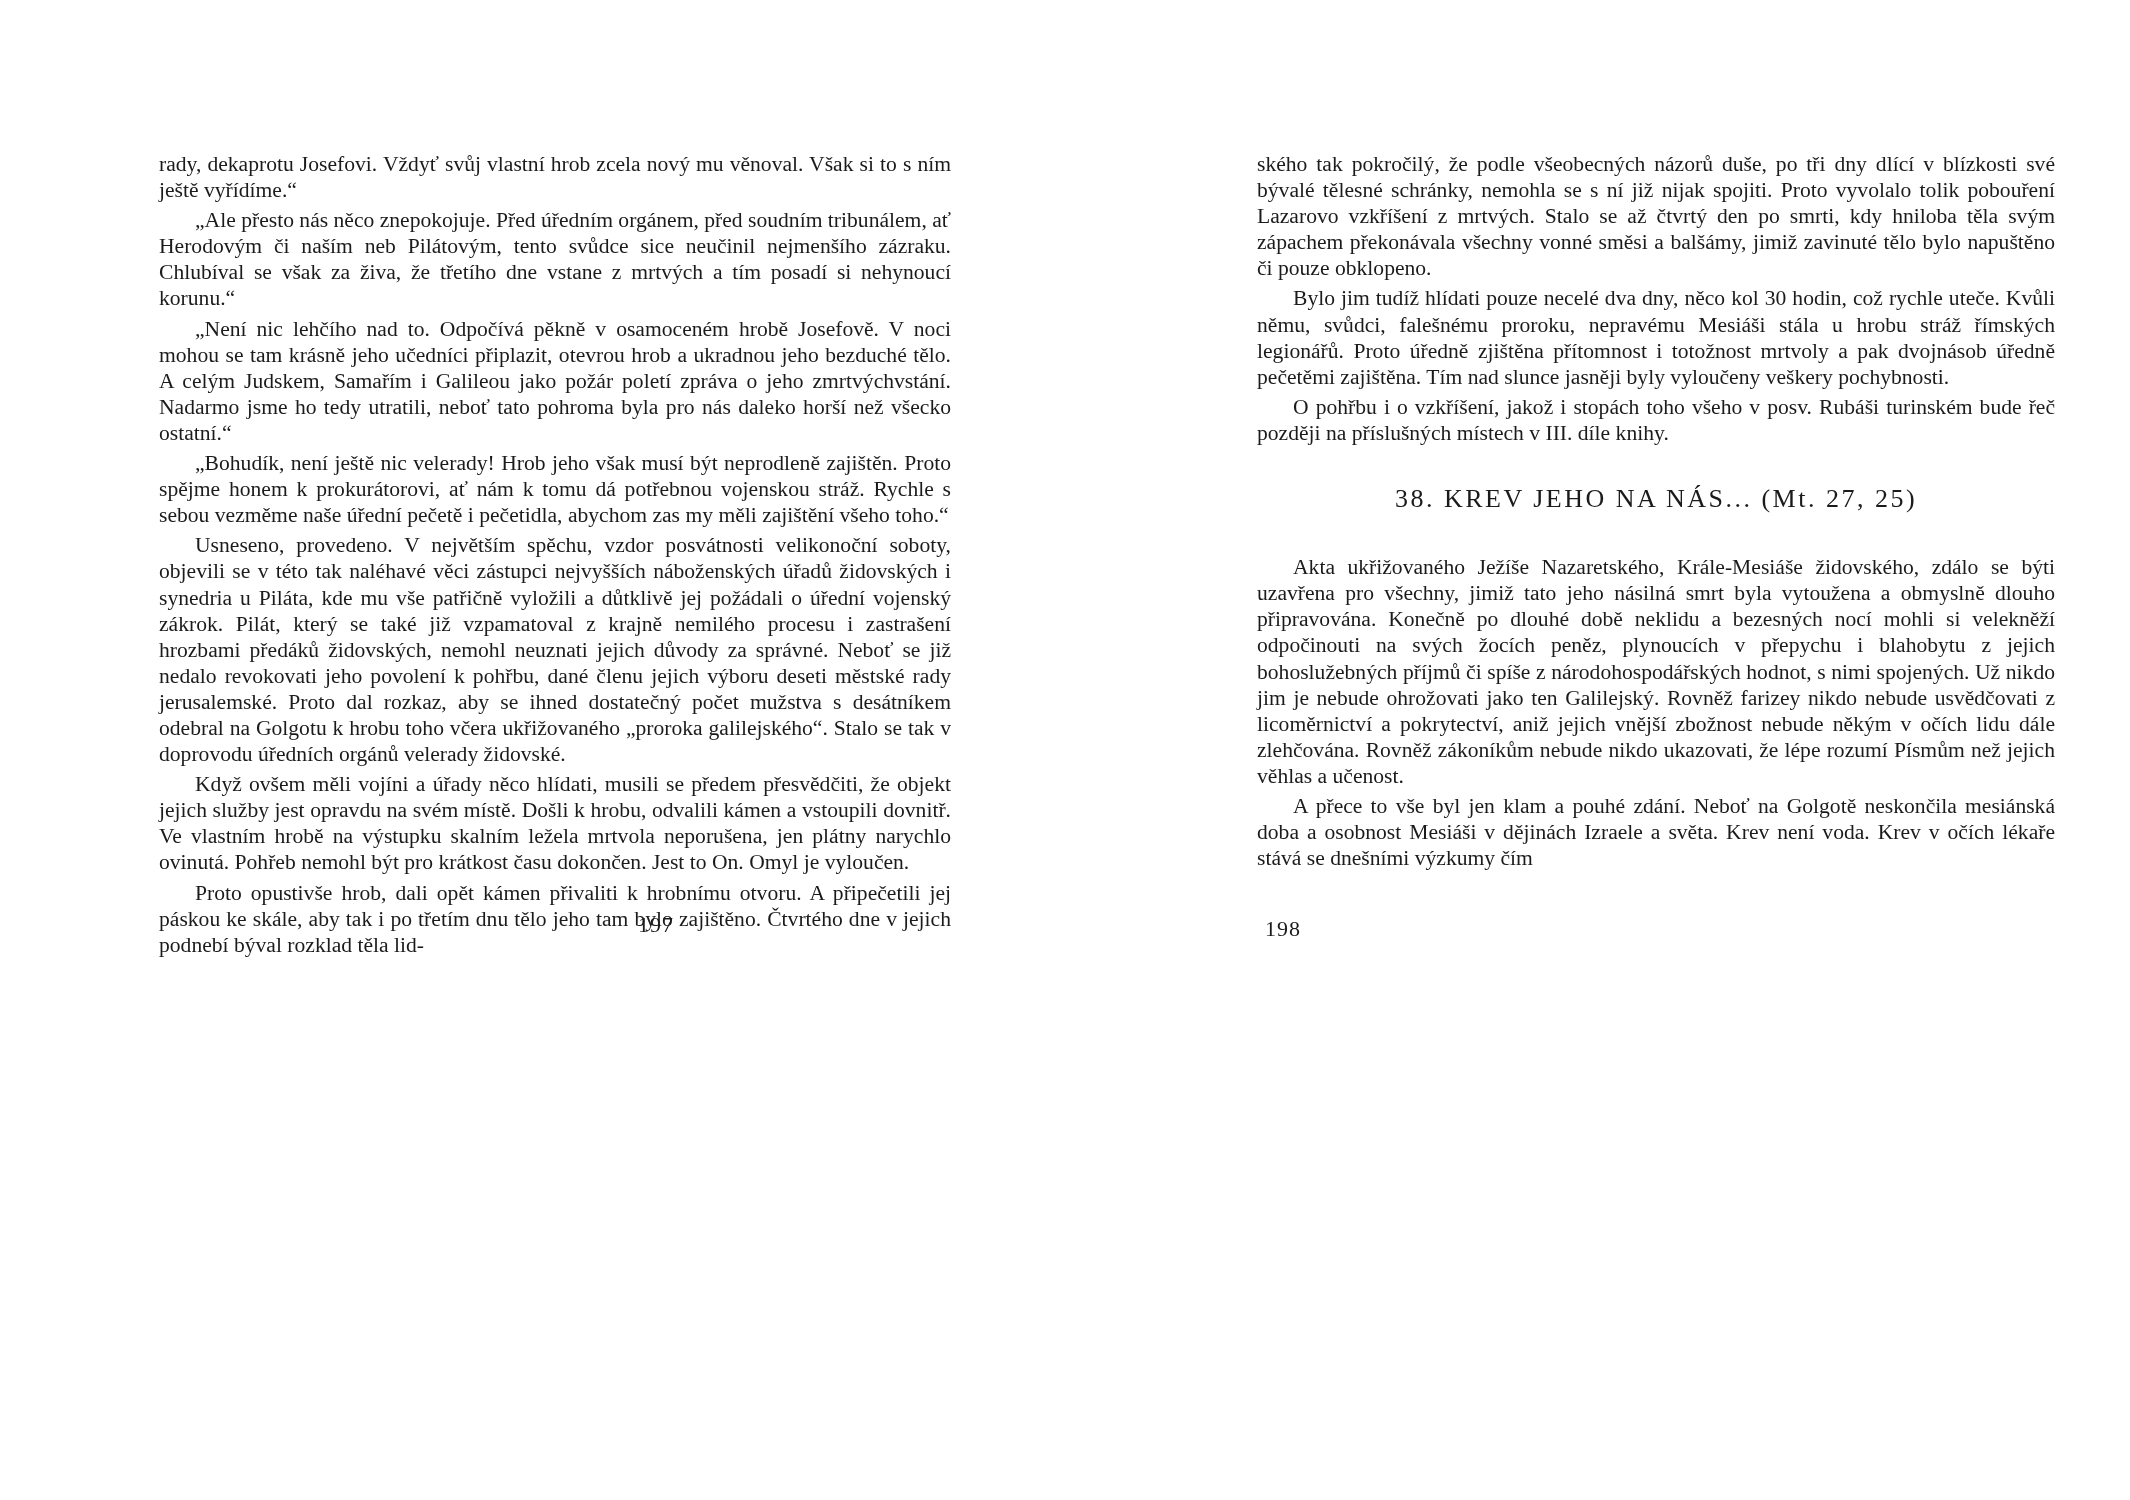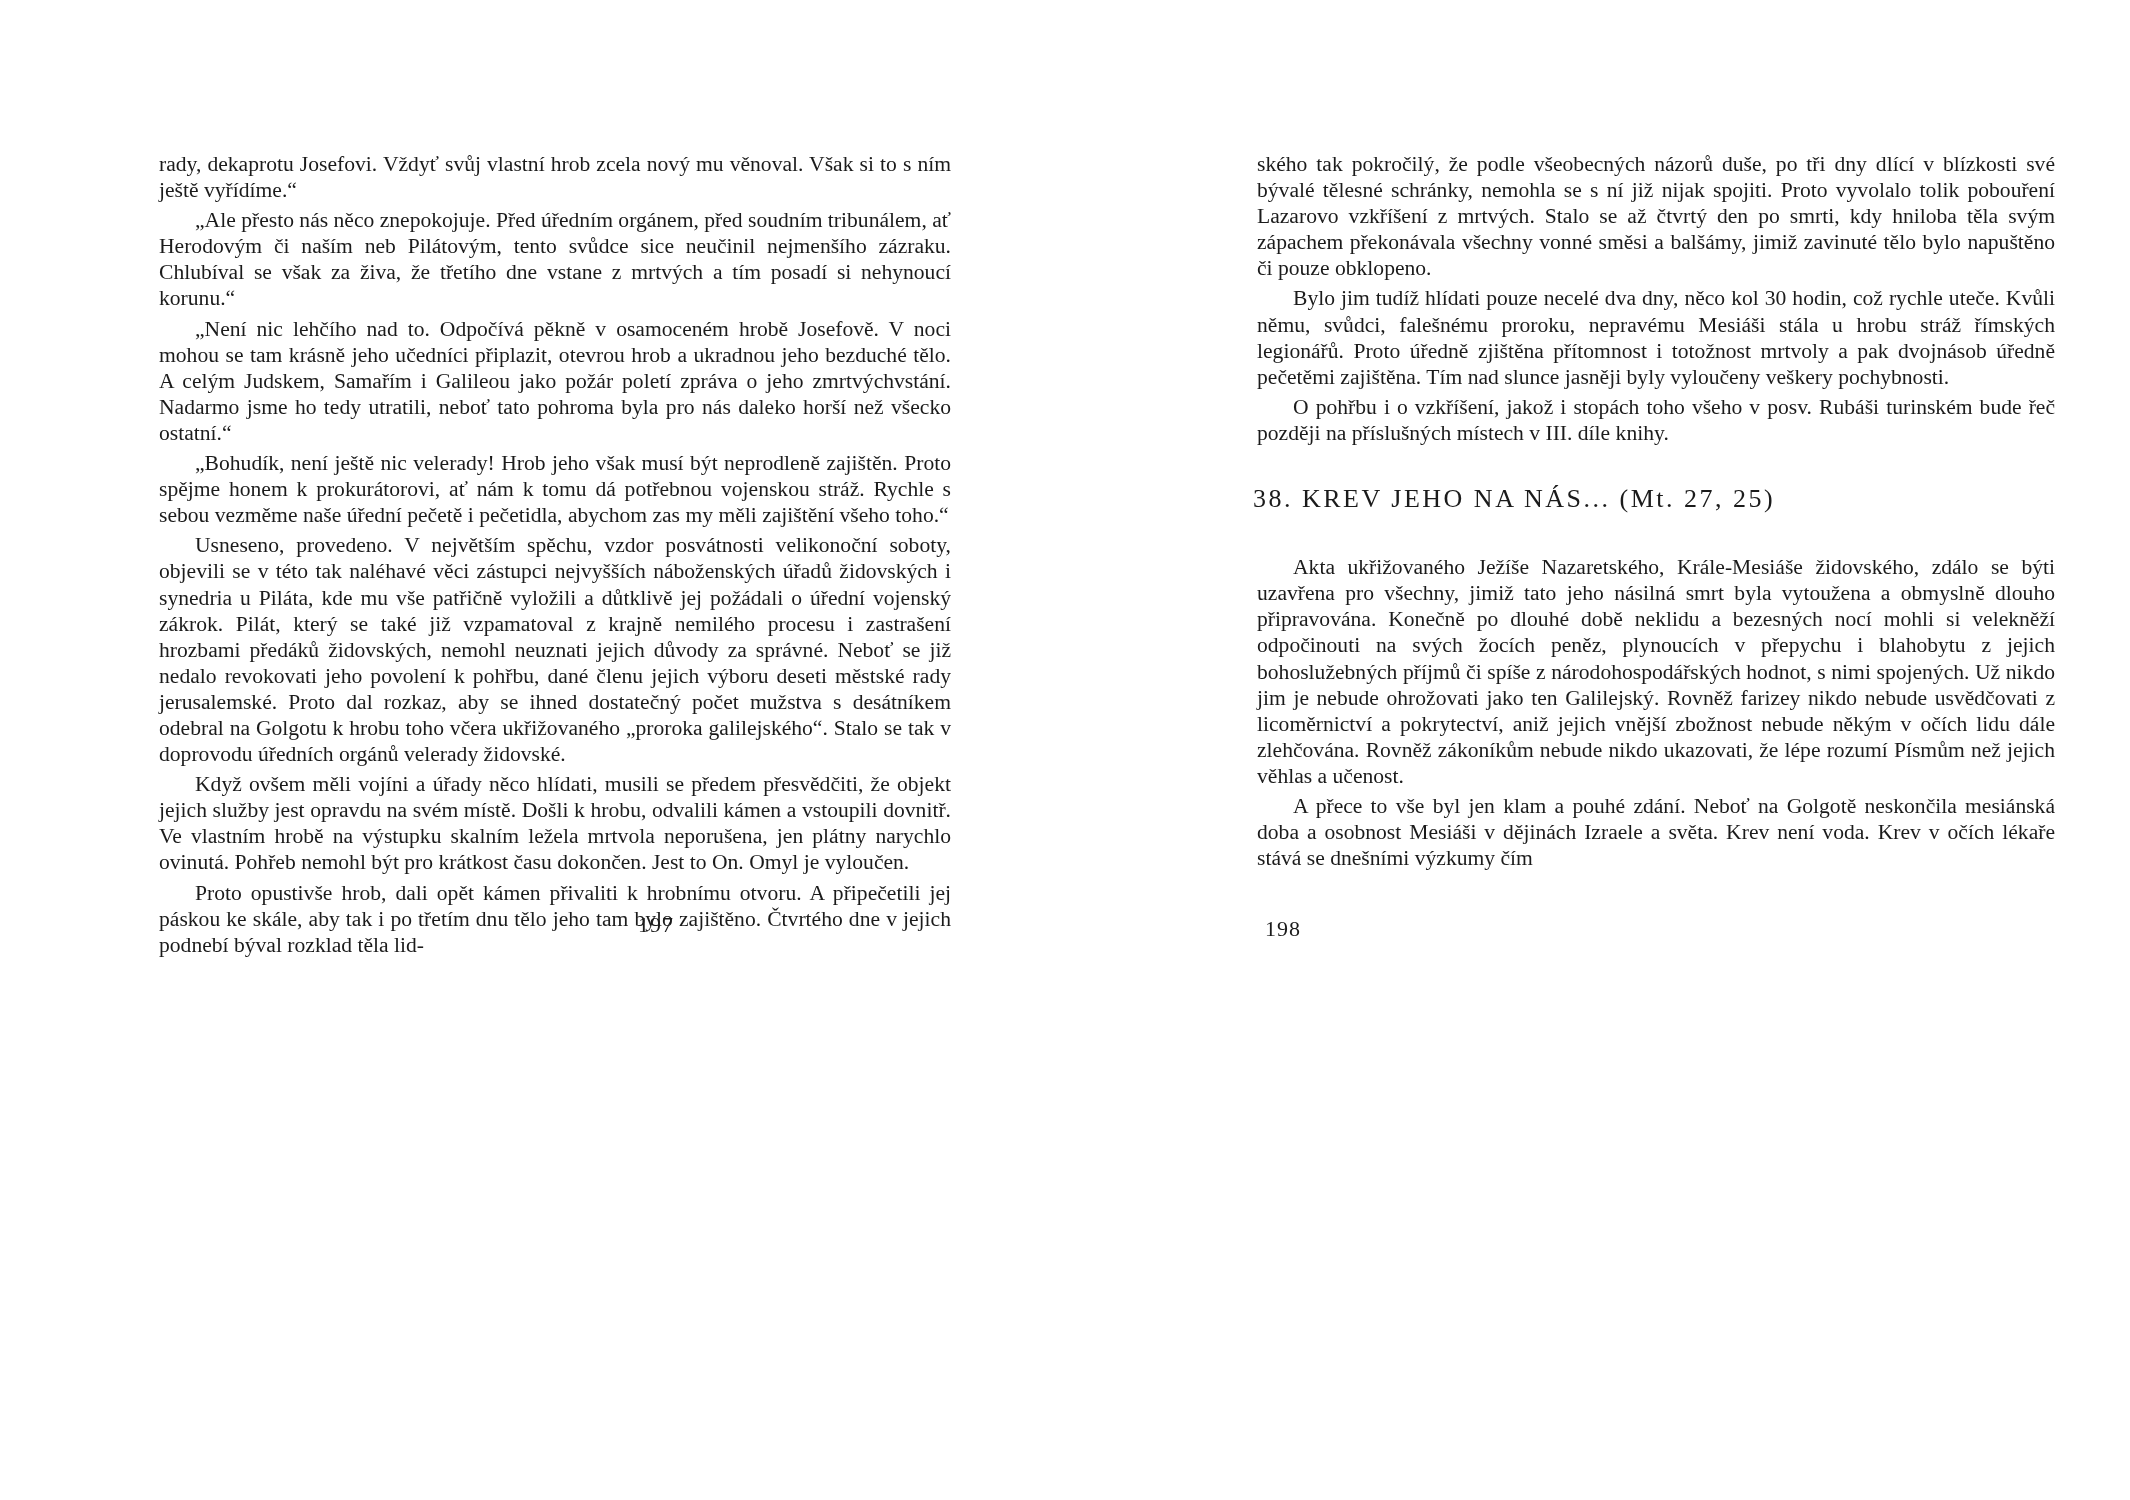--- a/index.html
+++ b/index.html
@@ -38,21 +38,21 @@
     margin: 4px;
     text-indent: 36px;
   }
   .column p.continuation {
     text-indent: 0;
   }
   .section-heading {
     font-size: 26px;
     font-weight: 400;
     letter-spacing: 2.5px;
-    text-align: left;
+    text-align: center;
     text-indent: 0;
     margin: 40px 0 42px 0;
   }
   .page-number {
     position: absolute;
     font-size: 22px;
     letter-spacing: 1px;
   }
   .pn-left {
     left: 638px;

